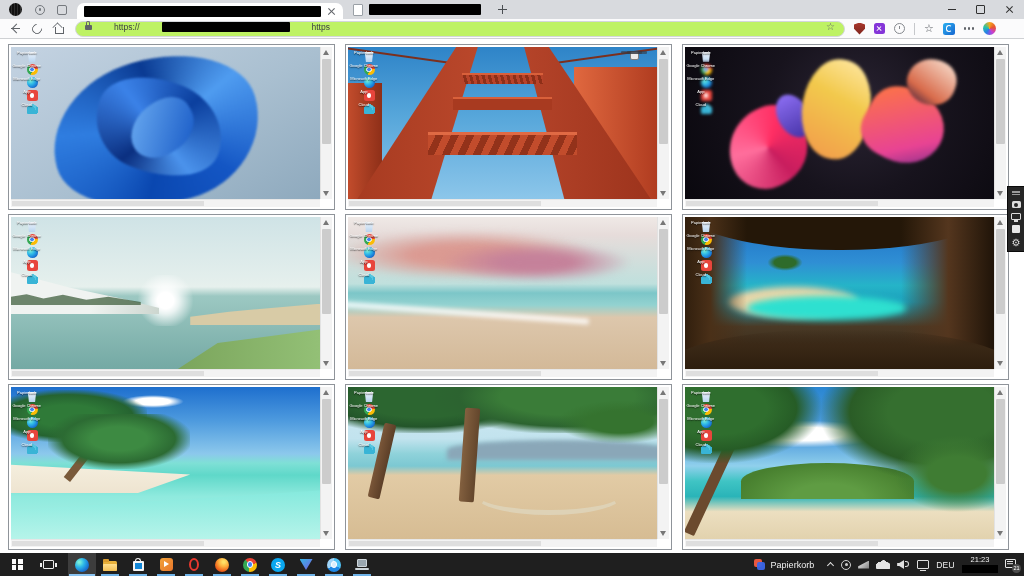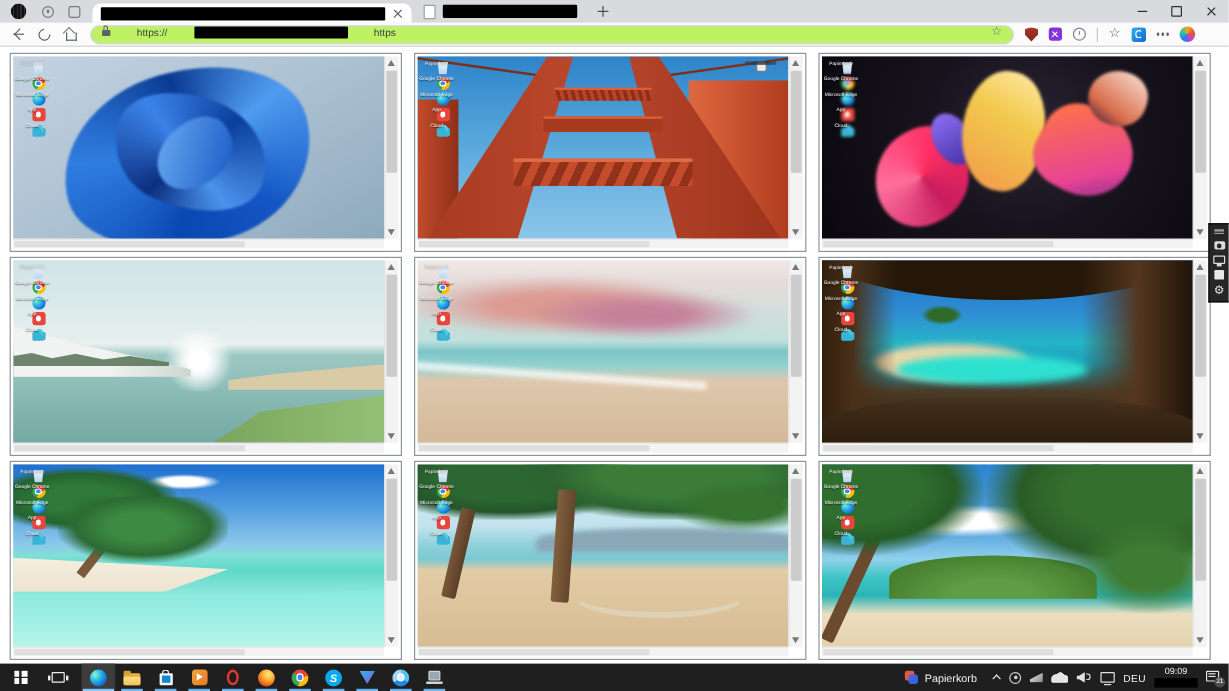--- a/index.html
+++ b/index.html
@@ -761,21 +761,21 @@
       <span>Papierkorb</span>
     </div>
     <div class="tr-chev"></div>
     <div class="tr-circ"></div>
     <div class="tr-dark"></div>
     <div class="tr-cloud"></div>
     <div class="tr-vol"></div>
     <div class="tr-net"></div>
     <span class="lang">DEU</span>
     <div class="clock">
-      <span class="tm">09:09</span>
+      <span class="tm">21:23</span>
       <div class="dt-redact"></div>
     </div>
     <div class="action">
       <div class="bubble"></div>
       <div class="badge">21</div>
     </div>
   </div>
 </div>
 
 </body></html>

